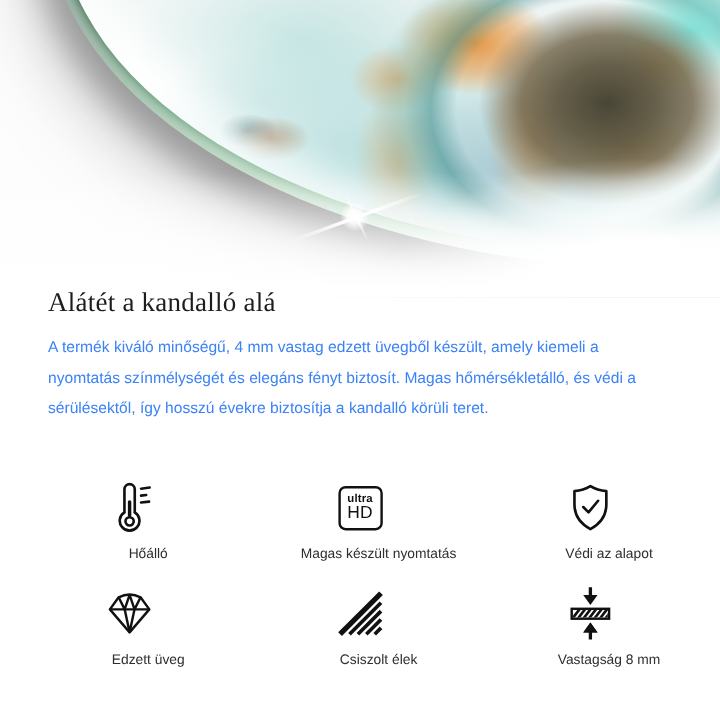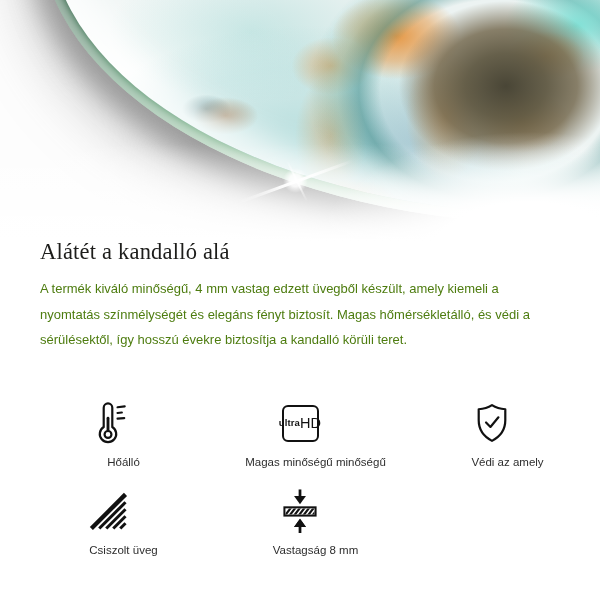--- a/index.html
+++ b/index.html
@@ -108,21 +108,21 @@
     line-height: 33px;
     color: #1d1d1b;
     letter-spacing: 0.2px;
   }
   h1 span { display: block; }
   .description {
     margin: 8px 0 0 0;
     max-width: 540px;
     font-size: 13px;
     line-height: 25.5px;
-    color: #4d7c0f;
+    color: #3b82f6;
   }
 
   
   .features {
     position: absolute; left: 12px; top: 398px;
     width: 576px;
     display: grid;
     grid-template-columns: repeat(3, 1fr);
     row-gap: 16px;
   }
@@ -131,21 +131,21 @@
   .feature .label { font-size: 11.5px; color: #2e2e2e; line-height: 15px; text-align: center; margin-left: 31px; }
   .feature svg { display: block; }
   .feature svg path, .feature svg line, .feature svg circle, .feature svg rect {
     vector-effect: none;
   }
   
   .uhd-box {
     width: 37px; height: 37px;
     border: 2.5px solid #111;
     border-radius: 6px;
-    display: flex; align-items: center; justify-content: center;
+    display: flex; flex-direction: column; align-items: center; justify-content: center;
     color: #111;
     box-sizing: border-box;
   }
   .uhd-top { font-size: 9.5px; font-weight: 700; line-height: 10px; letter-spacing: 0.1px; }
   .uhd-bottom { font-size: 14.5px; font-weight: 400; line-height: 15px; letter-spacing: 0.2px; }
 </style>
 </head>
 <body>
 
 <div class="page">
@@ -184,45 +184,56 @@
       <span class="label">Hőálló</span>
     </div>
 
     <div class="feature">
       <div class="icon-wrap">
         <div class="uhd-box">
           <span class="uhd-top">ultra</span>
           <span class="uhd-bottom">HD</span>
         </div>
       </div>
-      <span class="label">Magas minőségű minőségű</span>
+      <span class="label">Magas készült nyomtatás</span>
     </div>
 
     <div class="feature">
       <div class="icon-wrap">
         <svg width="44" height="44" viewBox="0 0 48 48" fill="none" stroke="#111" stroke-width="2.4" stroke-linecap="round" stroke-linejoin="round">
           <path d="M24 4.5 C28 7 33.2 8.6 38.5 9 V21 C38.5 31.5 32.5 39 24 43.5 C15.5 39 9.5 31.5 9.5 21 V9 C14.8 8.6 20 7 24 4.5 Z"></path>
           <path d="M17.5 23.5 L22.3 28.3 L31 17.8"></path>
         </svg>
       </div>
-      <span class="label">Védi az amely</span>
-    </div>
-
+      <span class="label">Védi az alapot</span>
+    </div>
+
+    <div class="feature">
+      <div class="icon-wrap">
+        <svg width="44" height="42" viewBox="0 0 48 46" fill="none" stroke="#111" stroke-width="2.2" stroke-linejoin="round">
+          <path d="M14 8.5 Q24 3.5 34 8.5 L42 19.5 L24 40.5 L6 19.5 Z"></path>
+          <path d="M6 19.5 H42"></path>
+          <path d="M14 8.5 L19.5 19.5 M34 8.5 L28.5 19.5 M24 6.2 L19.5 19.5 M24 6.2 L28.5 19.5"></path>
+          <path d="M19.5 19.5 L24 40.5 M28.5 19.5 L24 40.5"></path>
+        </svg>
+      </div>
+      <span class="label">Edzett üveg</span>
+    </div>
 
     <div class="feature">
       <div class="icon-wrap">
         <svg width="42" height="42" viewBox="0 0 48 48" stroke="#111" stroke-linecap="butt">
           <line x1="5" y1="44" x2="44" y2="5" stroke-width="5"></line>
           <line x1="14" y1="44" x2="44" y2="14" stroke-width="3.5"></line>
           <line x1="22" y1="44" x2="44" y2="22" stroke-width="3.5"></line>
           <line x1="30" y1="44" x2="44" y2="30" stroke-width="3.5"></line>
           <line x1="38" y1="44" x2="44" y2="38" stroke-width="3.5"></line>
         </svg>
       </div>
-      <span class="label">Csiszolt üveg</span>
+      <span class="label">Csiszolt élek</span>
     </div>
 
     <div class="feature">
       <div class="icon-wrap">
         <svg width="44" height="46" viewBox="0 0 48 50" fill="none" stroke="#111" stroke-width="2.2">
           <defs>
             <clipPath id="barclip">
                 <rect x="8.2" y="22.2" width="31.6" height="6.6"></rect>
               </clipPath>
           </defs>

